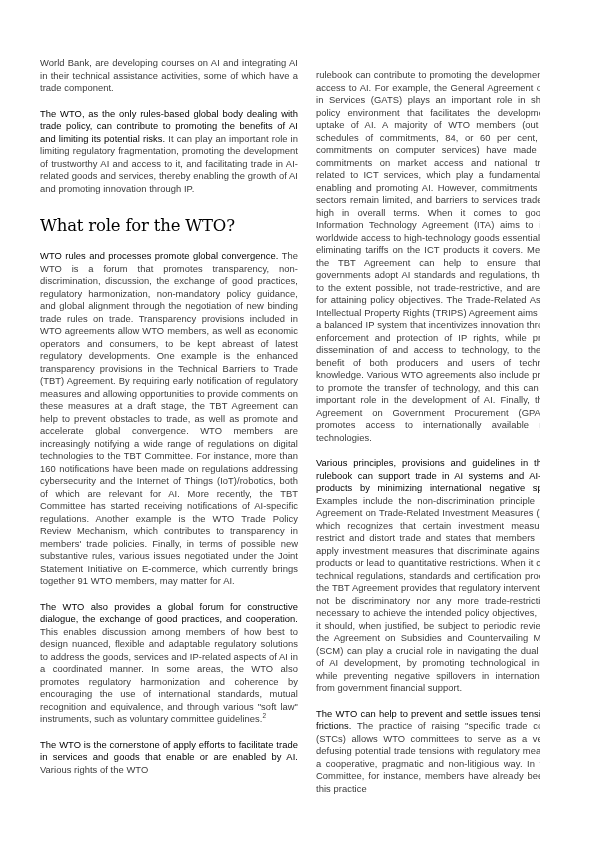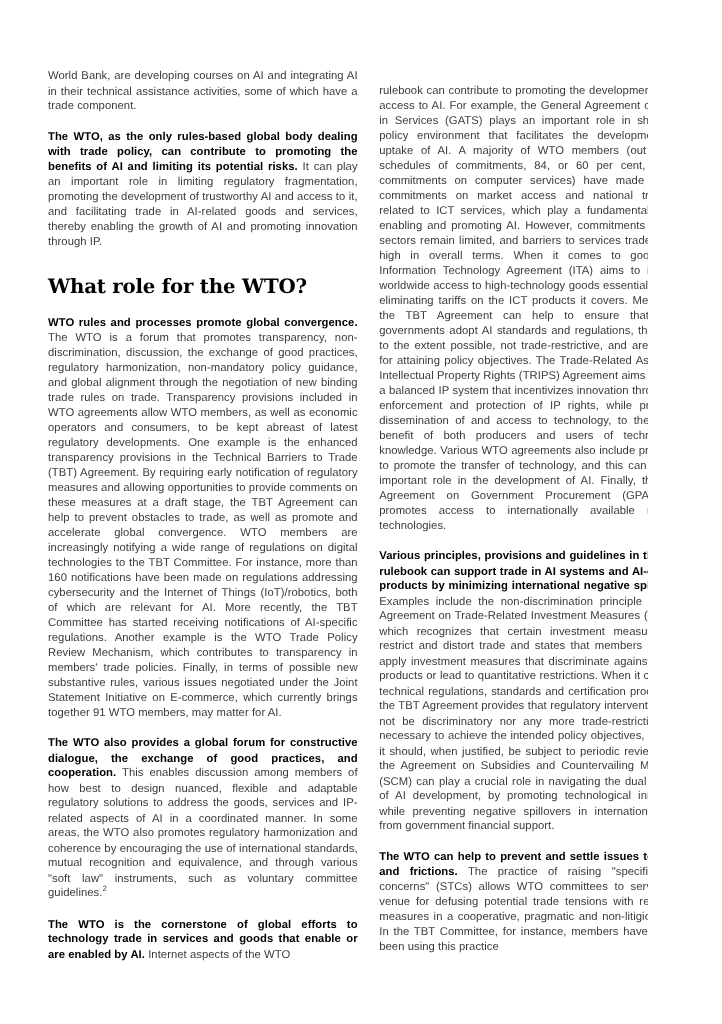--- a/index.html
+++ b/index.html
@@ -25,33 +25,33 @@
   .col p {
     margin: 0 0 13px 0;
     font-size: 9.4px;
     line-height: 12.5px;
     color: #3a3a3a;
     text-align: justify;
     letter-spacing: 0.05px;
   }
   .col p b {
     color: #000000;
-    font-weight: bold;
+    font-weight: normal;
   }
   .col p sup {
     font-size: 6.5px;
     line-height: 0;
     color: #3a3a3a;
   }
   h2.section-heading {
     margin: 21px 0 15px 0;
     font-family: "DejaVu Serif", "Liberation Serif", serif;
     font-size: 16.5px;
     line-height: 19px;
-    font-weight: bold;
+    font-weight: normal;
     color: #000000;
     letter-spacing: -0.2px;
   }
   .page-badge {
     position: absolute;
     left: 569px;
     top: 820px;
     width: 18px;
     height: 18px;
     border-radius: 50%;
@@ -73,21 +73,21 @@
     <p><span>World Bank, are developing courses on AI and integrating AI in their technical assistance activities, some of which have a trade component.</span></p>
 
     <p><b>The WTO, as the only rules-based global body dealing with trade policy, can contribute to promoting the benefits of AI and limiting its potential risks.</b> <span>It can play an important role in limiting regulatory fragmentation, promoting the development of trustworthy AI and access to it, and facilitating trade in AI-related goods and services, thereby enabling the growth of AI and promoting innovation through IP.</span></p>
 
     <h2 class="section-heading">What role for the WTO?</h2>
 
     <p><b>WTO rules and processes promote global convergence.</b> <span>The WTO is a forum that promotes transparency, non-discrimination, discussion, the exchange of good practices, regulatory harmonization, non-mandatory policy guidance, and global alignment through the negotiation of new binding trade rules on trade. Transparency provisions included in WTO agreements allow WTO members, as well as economic operators and consumers, to be kept abreast of latest regulatory developments. One example is the enhanced transparency provisions in the Technical Barriers to Trade (TBT) Agreement. By requiring early notification of regulatory measures and allowing opportunities to provide comments on these measures at a draft stage, the TBT Agreement can help to prevent obstacles to trade, as well as promote and accelerate global convergence. WTO members are increasingly notifying a wide range of regulations on digital technologies to the TBT Committee. For instance, more than 160 notifications have been made on regulations addressing cybersecurity and the Internet of Things (IoT)/robotics, both of which are relevant for AI. More recently, the TBT Committee has started receiving notifications of AI-specific regulations. Another example is the WTO Trade Policy Review Mechanism, which contributes to transparency in members' trade policies. Finally, in terms of possible new substantive rules, various issues negotiated under the Joint Statement Initiative on E-commerce, which currently brings together 91 WTO members, may matter for AI.</span></p>
 
     <p><b>The WTO also provides a global forum for constructive dialogue, the exchange of good practices, and cooperation.</b> <span>This enables discussion among members of how best to design nuanced, flexible and adaptable regulatory solutions to address the goods, services and IP-related aspects of AI in a coordinated manner. In some areas, the WTO also promotes regulatory harmonization and coherence by encouraging the use of international standards, mutual recognition and equivalence, and through various "soft law" instruments, such as voluntary committee guidelines.</span><sup>2</sup></p>
 
-    <p><b>The WTO is the cornerstone of global efforts to technology trade in services and goods that enable or are enabled by AI.</b> <span>Internet aspects of the WTO</span></p>
+    <p><b>The WTO is the cornerstone of apply efforts to facilitate trade in services and goods that enable or are enabled by AI.</b> <span>Various rights of the WTO</span></p>
   </div>
 
   <div class="col col-right">
     <p><span>rulebook can contribute to promoting the development of and access to AI. For example, the General Agreement on Trade in Services (GATS) plays an important role in shaping a policy environment that facilitates the development and uptake of AI. A majority of WTO members (out of 141 schedules of commitments, 84, or 60 per cent, contain commitments on computer services) have made specific commitments on market access and national treatment related to ICT services, which play a fundamental role in enabling and promoting AI. However, commitments in other sectors remain limited, and barriers to services trade remain high in overall terms. When it comes to goods, the Information Technology Agreement (ITA) aims to increase worldwide access to high-technology goods essential to AI by eliminating tariffs on the ICT products it covers. Meanwhile, the TBT Agreement can help to ensure that, when governments adopt AI standards and regulations, these are, to the extent possible, not trade-restrictive, and are optimal for attaining policy objectives. The Trade-Related Aspects of Intellectual Property Rights (TRIPS) Agreement aims to foster a balanced IP system that incentivizes innovation through the enforcement and protection of IP rights, while promoting dissemination of and access to technology, to the mutual benefit of both producers and users of technological knowledge. Various WTO agreements also include provisions to promote the transfer of technology, and this can play an important role in the development of AI. Finally, the WTO Agreement on Government Procurement (GPA) 2012 promotes access to internationally available new AI technologies.</span></p>
 
     <p><b>Various principles, provisions and guidelines in the WTO rulebook can support trade in AI systems and AI-enabled products by minimizing international negative spillovers.</b> <span>Examples include the non-discrimination principle and the Agreement on Trade-Related Investment Measures (TRIMS), which recognizes that certain investment measures can restrict and distort trade and states that members may not apply investment measures that discriminate against foreign products or lead to quantitative restrictions. When it comes to technical regulations, standards and certification procedures, the TBT Agreement provides that regulatory intervention shall not be discriminatory nor any more trade-restrictive than necessary to achieve the intended policy objectives, and that it should, when justified, be subject to periodic reviews. And the Agreement on Subsidies and Countervailing Measures (SCM) can play a crucial role in navigating the dual aspects of AI development, by promoting technological innovation while preventing negative spillovers in international trade from government financial support.</span></p>
 
     <p><b>The WTO can help to prevent and settle issues tensions and frictions.</b> <span>The practice of raising "specific trade concerns" (STCs) allows WTO committees to serve as a venue for defusing potential trade tensions with regulatory measures in a cooperative, pragmatic and non-litigious way. In the TBT Committee, for instance, members have already been using this practice</span></p>
   </div>
 

